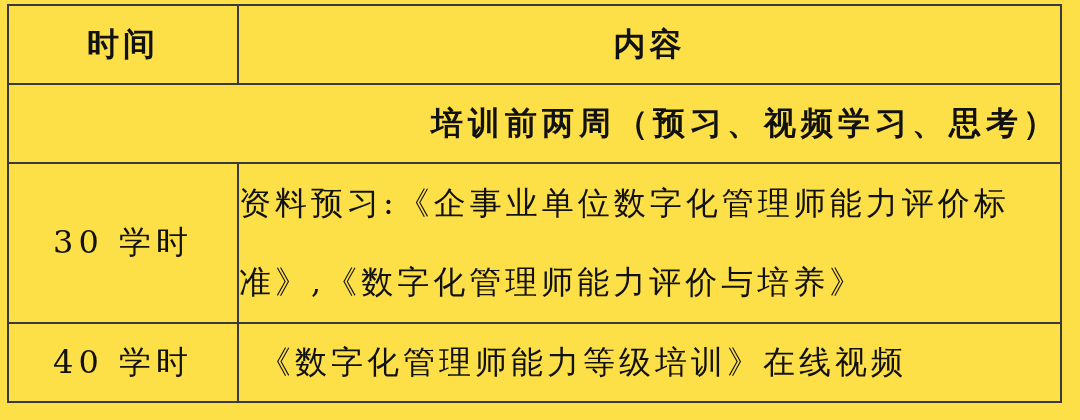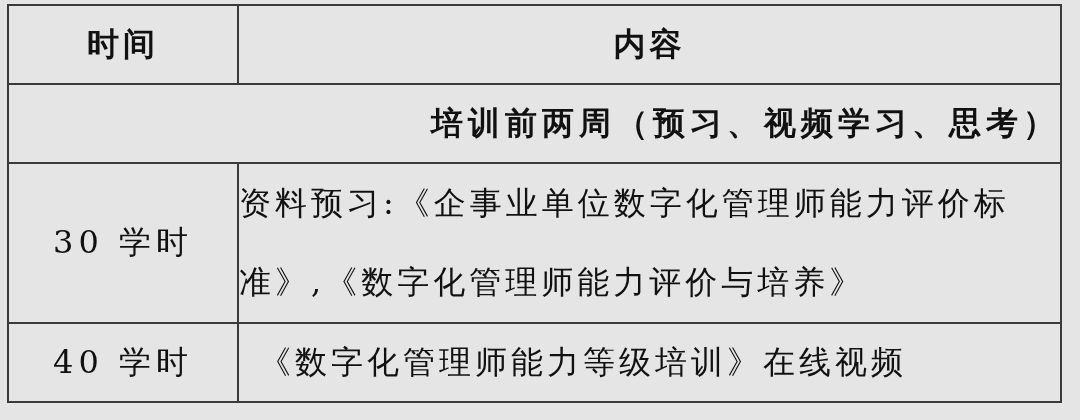--- a/index.html
+++ b/index.html
@@ -7,21 +7,21 @@
     padding: 0;
     background: #ffffff;
     width: 1080px;
     height: 420px;
     overflow: hidden;
   }
   .page {
     position: relative;
     width: 1080px;
     height: 420px;
-    background: #e5e5e5;
+    background: #fde047;
   }
   table.schedule {
     position: absolute;
     left: 7px;
     top: 4px;
     width: 1055px;
     border-collapse: collapse;
     font-family: "DejaVu Serif", "Liberation Serif", serif;
     color: #111;
   }

